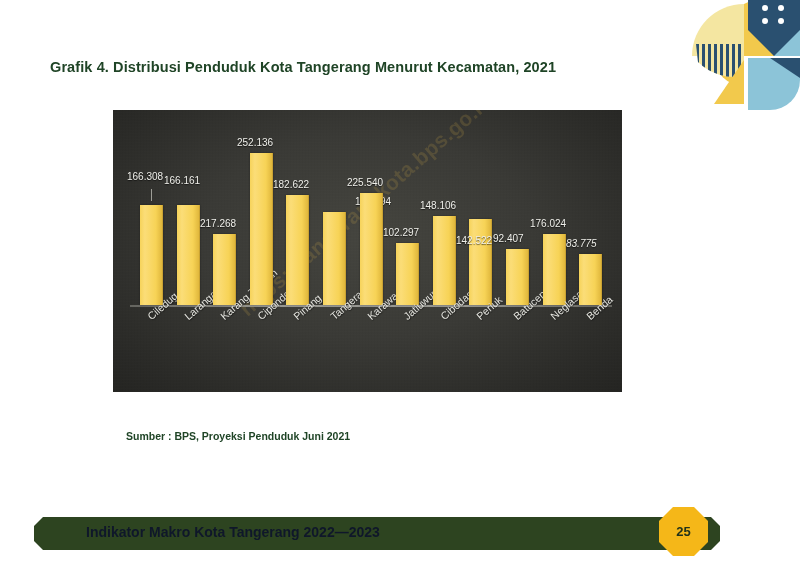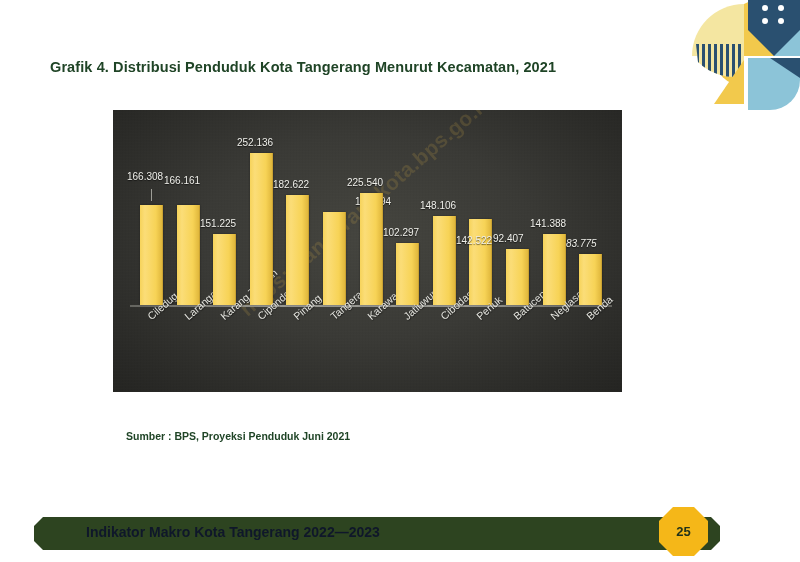--- a/index.html
+++ b/index.html
@@ -159,21 +159,21 @@
   <div class="plot" id="plot">
     <div class="axis-line" style="left: 17px; width: 481.8px; top: 195px;"></div>
   <div class="bar" style="left: 27px; height: 100px; bottom: 87px;"></div>
       <div class="bar-value" style="left: 14px; top: 61px;">166.308</div>
       <div class="leader" style="left: 38px; top: 79px; height: 12px;"></div>
       <div class="cat-label" style="left: 32px; top: 203px;">Ciledug</div>
       <div class="bar" style="left: 64px; height: 100px; bottom: 87px;"></div>
       <div class="bar-value" style="left: 51px; top: 65px;">166.161</div>
       <div class="cat-label" style="left: 69px; top: 203px;">Larangan</div>
       <div class="bar" style="left: 100px; height: 71px; bottom: 87px;"></div>
-      <div class="bar-value" style="left: 87px; top: 108px;">151.225</div>
+      <div class="bar-value" style="left: 87px; top: 108px;">217.268</div>
       <div class="cat-label" style="left: 105px; top: 203px;">Karang Tengah</div>
       <div class="bar" style="left: 137px; height: 152px; bottom: 87px;"></div>
       <div class="bar-value" style="left: 124px; top: 27px;">252.136</div>
       <div class="cat-label" style="left: 142px; top: 203px;">Cipondoh</div>
       <div class="bar" style="left: 173px; height: 110px; bottom: 87px;"></div>
       <div class="bar-value" style="left: 160px; top: 69px;">182.622</div>
       <div class="cat-label" style="left: 178px; top: 203px;">Pinang</div>
       <div class="bar" style="left: 210px; height: 93px; bottom: 87px;"></div>
       <div class="bar-value" style="left: 197px; top: 86px; padding-left: 45px;">154.394</div>
       <div class="cat-label" style="left: 215px; top: 203px;">Tangerang</div>
@@ -186,21 +186,21 @@
       <div class="bar" style="left: 320px; height: 89px; bottom: 87px;"></div>
       <div class="bar-value" style="left: 307px; top: 90px;">148.106</div>
       <div class="cat-label" style="left: 325px; top: 203px;">Cibodas</div>
       <div class="bar" style="left: 356px; height: 86px; bottom: 87px;"></div>
       <div class="bar-value" style="left: 343px; top: 105px; margin-top: 20px;">142.522</div>
       <div class="cat-label" style="left: 361px; top: 203px;">Periuk</div>
       <div class="bar" style="left: 393px; height: 56px; bottom: 87px;"></div>
       <div class="bar-value" style="left: 380px; top: 123px;">92.407</div>
       <div class="cat-label" style="left: 398px; top: 203px;">Batuceper</div>
       <div class="bar" style="left: 430px; height: 71px; bottom: 87px;"></div>
-      <div class="bar-value" style="left: 417px; top: 108px;">141.388</div>
+      <div class="bar-value" style="left: 417px; top: 108px;">176.024</div>
       <div class="cat-label" style="left: 435px; top: 203px;">Neglasari</div>
       <div class="bar" style="left: 466px; height: 51px; bottom: 87px;"></div>
       <div class="bar-value" style="left: 453px; top: 128px; font-style: italic;">83.775</div>
       <div class="cat-label" style="left: 471px; top: 203px;">Benda</div>
     </div>
 </div>
 
 <div class="source">Sumber : BPS, Proyeksi Penduduk Juni 2021</div>
 
 <div class="footer-bar"></div>

